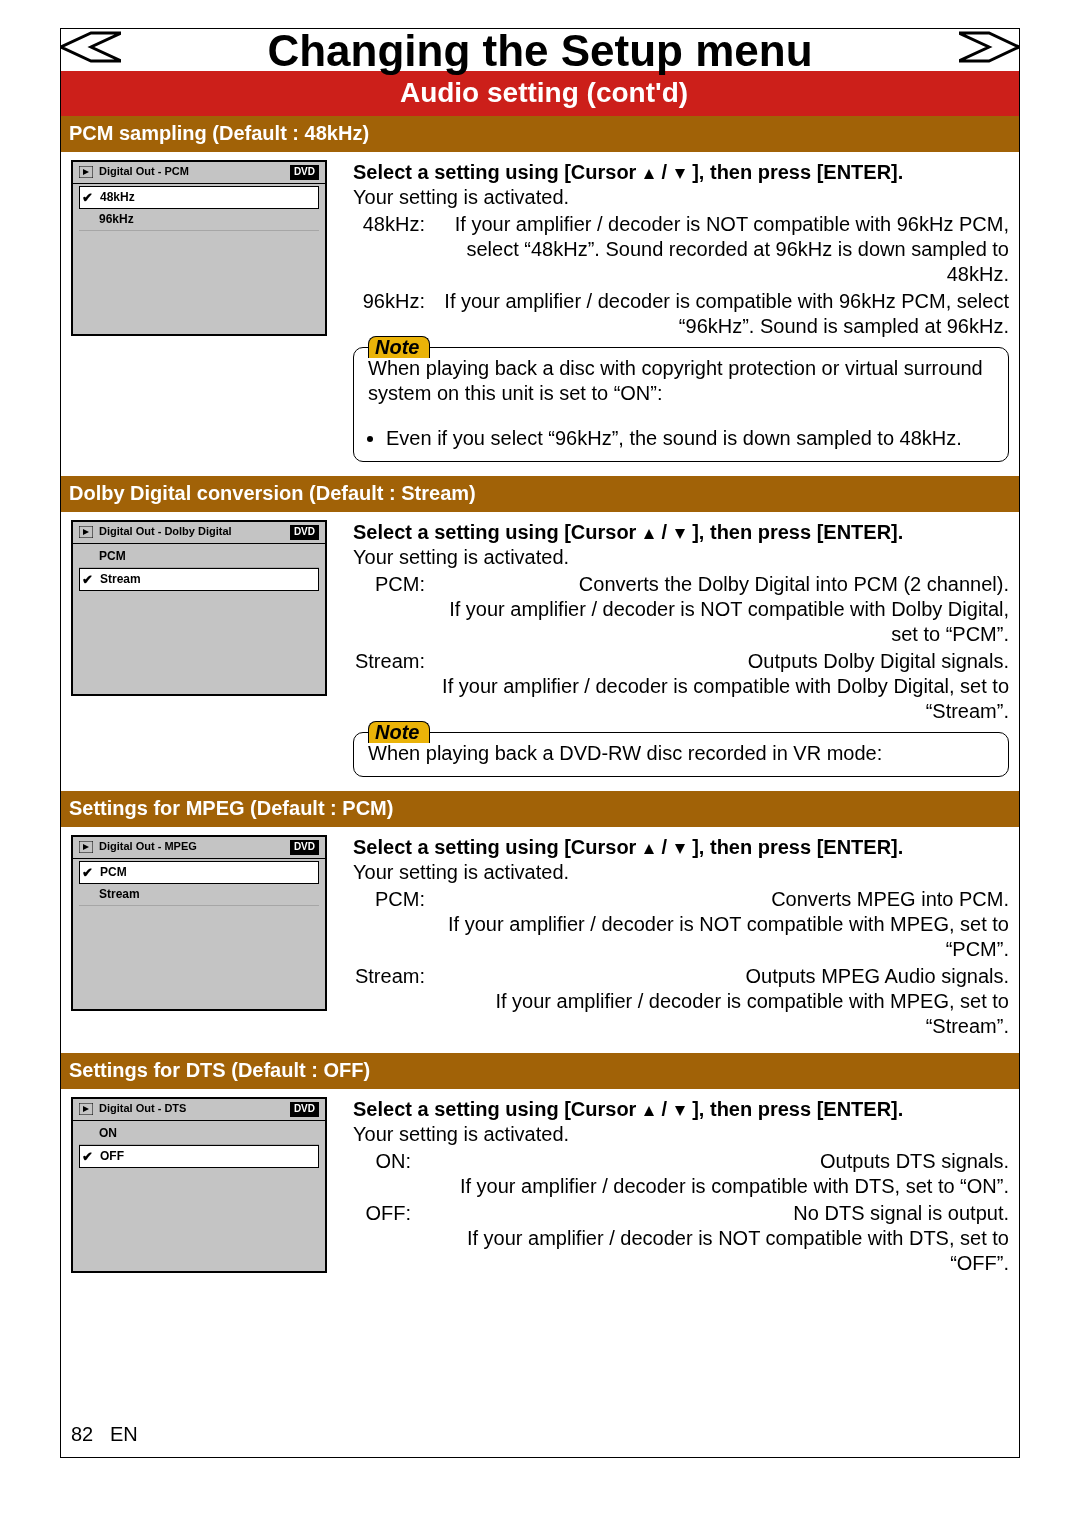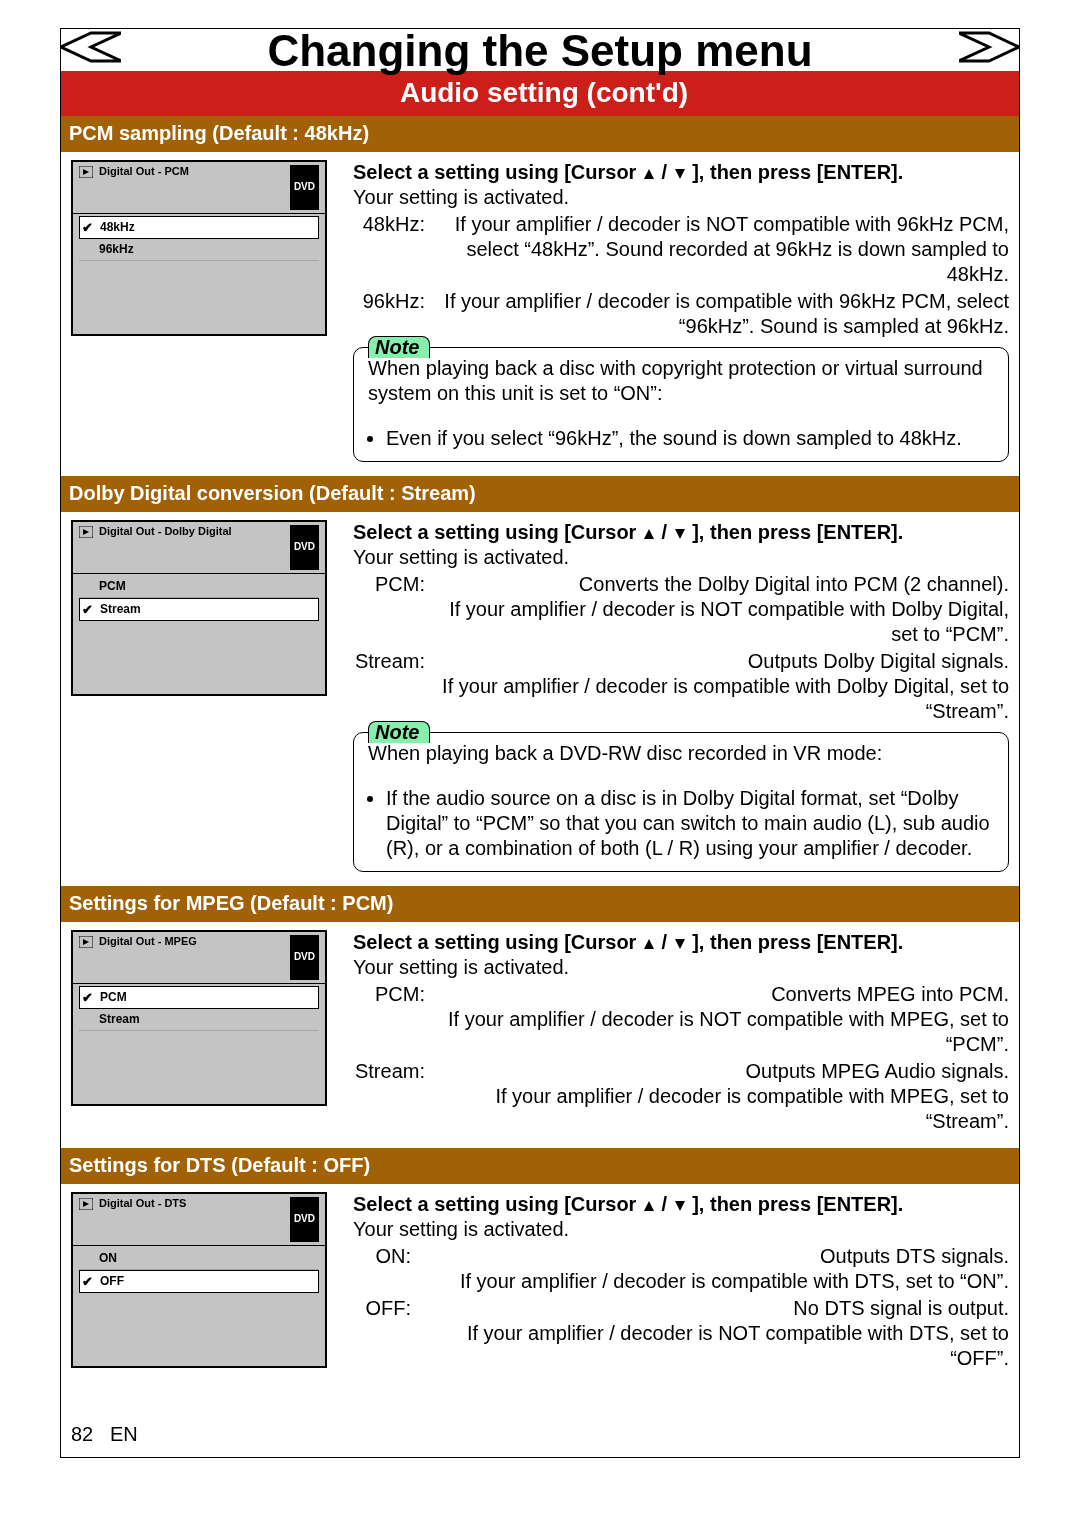--- a/index.html
+++ b/index.html
@@ -77,32 +77,32 @@
     background: #c4c4c4;
     font-family: Arial, sans-serif;
     font-size: 12px;
     font-weight: 700;
     display: flex;
     flex-direction: column;
     height: 176px;
   }
   .tv-header {
     display: flex;
-    align-items: flex-start;
+    align-items: center;
     justify-content: space-between;
     padding: 3px 6px;
     border-bottom: 1px solid #000;
     flex: 0 0 auto;
   }
   .tv-header .left { display: flex; align-items: center; gap: 6px; }
   .tv-col { flex: 0 0 auto; }
   .tv-header .title-text { font-size: 11px; }
   .dvd-tag {
     background: #000; color: #fff; font-size: 10px;
-    padding: 16px 4px;
+    padding: 1px 4px;
   }
   .tv-body { flex: 1; padding: 2px 6px; }
   .tv-row {
     display: flex; align-items: center; gap: 6px;
     padding: 3px 2px;
     border-bottom: 1px solid rgba(0,0,0,.15);
   }
   .tv-row.selected { background: #fff; border: 1px solid #000; }
   .chk { width: 12px; display: inline-block; font-size: 13px; line-height: 1; }
 
@@ -120,21 +120,21 @@
   .note {
     border: 1.5px solid #000;
     border-radius: 10px;
     margin-top: 8px;
     padding: 8px 12px 10px 14px;
     position: relative;
   }
   .note .note-label-wrap {
     position: absolute;
     top: -12px; left: 14px;
-    background: #86efac;
+    background: #eab308;
     padding: 0 10px 0 6px;
     border-left: 1.5px solid #000;
     border-right: 1.5px solid #000;
     border-top: 1.5px solid #000;
     border-radius: 8px 8px 0 0;
     height: 22px;
     display: flex; align-items: center;
   }
   
   .note .note-label {
@@ -286,23 +286,20 @@
           <div class="def-key">Stream:</div>
           <div class="def-val" style="white-space:pre-line">Outputs Dolby Digital signals.
 If your amplifier / decoder is compatible with Dolby Digital, set to “Stream”.</div>
         </div>
       </div>
       <div class="note">
         <div class="note-label-wrap">
           <span class="note-label">Note</span>
         </div>
         <div>When playing back a DVD-RW disc recorded in VR mode:</div>
-        <ul>
-          <li>If the audio source on a disc is in Dolby Digital format, set “Dolby Digital” to “PCM” so that you can switch to main audio (L), sub audio (R), or a combination of both (L / R) using your amplifier / decoder.</li>
-        </ul>
       </div>
     </div>
   </div>
 
   <div class="strip">Settings for MPEG (Default : PCM)</div>
   <div class="section">
     <div class="tv-col">
       <div class="tv">
         <div class="tv-header">
           <span class="left">

